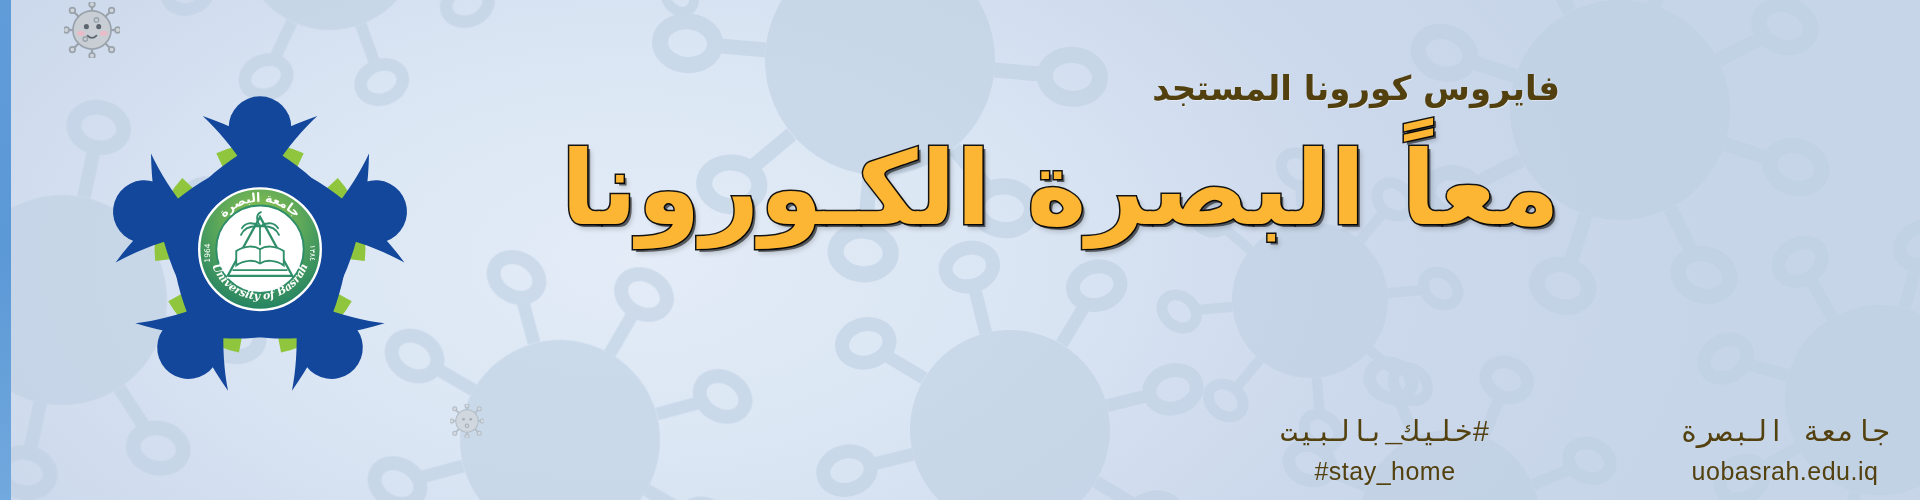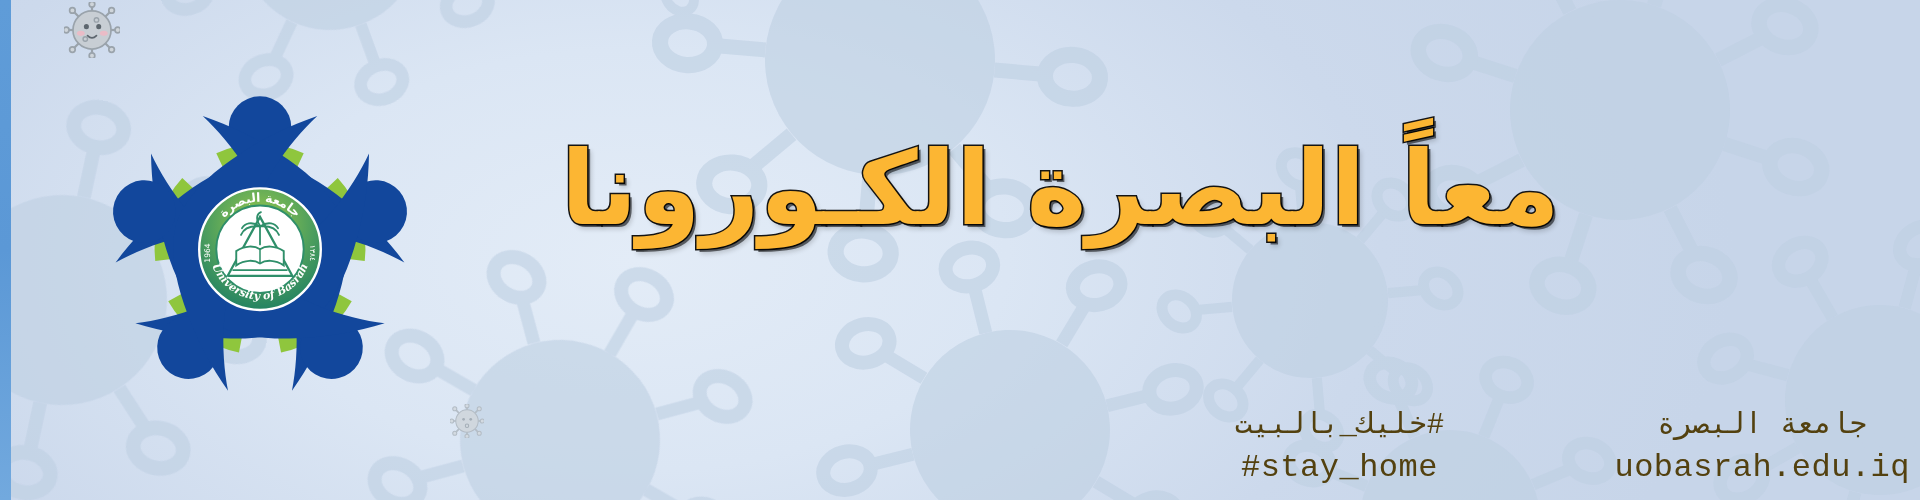--- a/index.html
+++ b/index.html
@@ -105,22 +105,22 @@
 
   .bottom-ar {
     font-family:Liberation Mono, monospace;
     font-size:29px;
     font-weight:400;
     color:#53410f;
     line-height:1.18;
     white-space:nowrap;
   }
   .bottom-en {
-    font-family:Liberation Mono, monospace;
-    font-size:32px;
+    font-family:Liberation Sans, sans-serif;
+    font-size:25px;
     font-weight:400;
     letter-spacing:.5px;
     color:#53410f;
     direction:ltr;
     margin-top:6px;
     white-space:nowrap;
   }
 
   
   .mascot { position:absolute; z-index:4; pointer-events:none; }
@@ -327,20 +327,21 @@
             <textPath href="#arcBottom" startOffset="50%" text-anchor="middle">University of Basrah</textPath>
           </text>
           <text x="-53" y="4" font-family="'DejaVu Sans',sans-serif" font-size="8" fill="#ffffff" text-anchor="middle" transform="rotate(-90,-53,4)">1964</text>
           <text x="53" y="4" font-family="'DejaVu Sans',sans-serif" font-size="8" fill="#ffffff" text-anchor="middle" transform="rotate(90,53,4)">١٣٨٤</text>
         </g>
       </g>
     </svg>
   </div>
 
   <div id="text-col">
+    <div id="subtitle-top">فايروس كورونا المستجد</div>
     <div id="headline">معاً البصرة الكـورونا</div>
   </div>
 
   <div id="bottom-row">
     <div class="bottom-block">
       <div class="bottom-ar">جامعة البصرة</div>
       <div class="bottom-en">uobasrah.edu.iq</div>
     </div>
     <div class="bottom-block">
       <div class="bottom-ar">#خليك_بالبيت</div>

